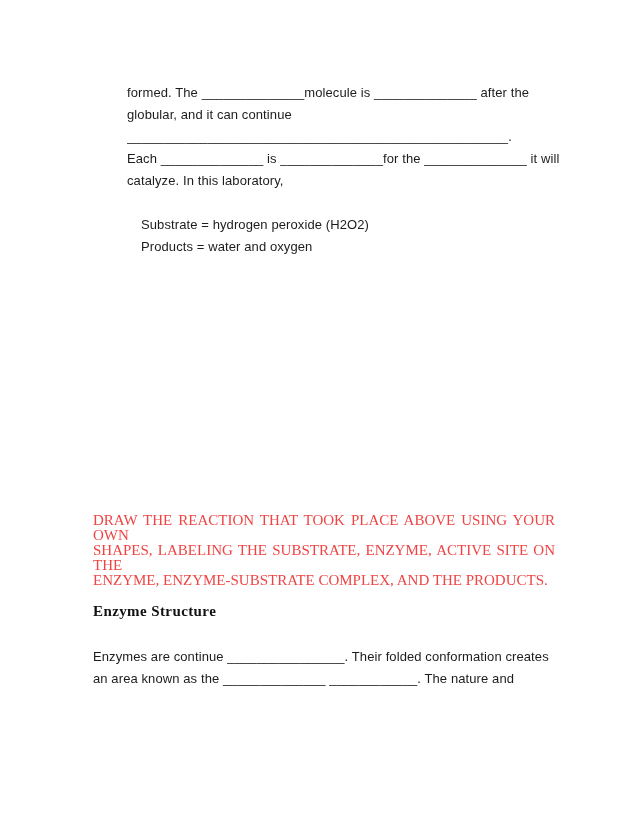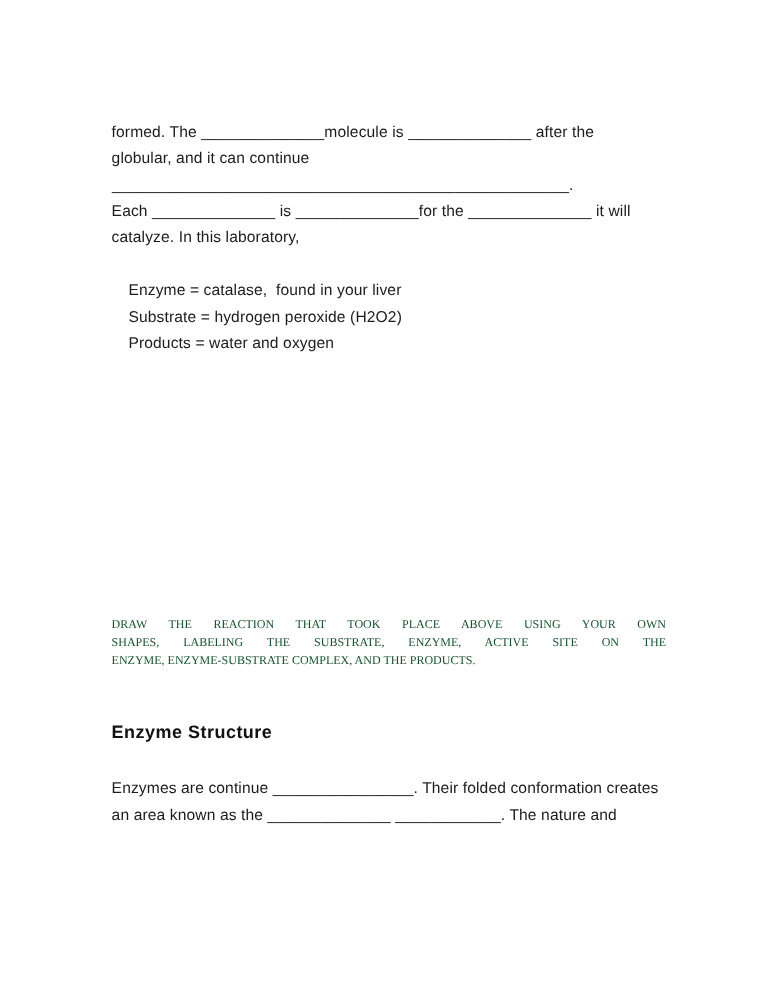--- a/index.html
+++ b/index.html
@@ -30,54 +30,53 @@
   .blank-row {
     overflow: hidden;
     max-height: 22px;
   }
   .lab-list {
     margin-top: 22px;
     padding-left: 14px;
   }
   .draw-para {
     font-family: "Liberation Serif", serif;
-    font-size: 10px;
+    font-size: 15px;
     line-height: 15px;
-    color: #14532d;
+    color: #ef4444;
   }
   .draw-line-justify {
     text-align: justify;
     text-align-last: justify;
   }
   .heading {
-    font-family: Liberation Sans, sans-serif;
+    font-family: Liberation Serif, serif;
     font-weight: bold;
     font-size: 15px;
     line-height: 20px;
     letter-spacing: 0.4px;
     color: #111111;
   }
   .structure-para .line {
     line-height: 22px;
   }
 </style>
 </head>
 <body>
 
 <div class="page">
 
-  <div class="block" style="top: 99px;">
+  <div class="block" style="top: 82px; margin-left: 34px;">
     <div class="line">formed. The ______________molecule is ______________ after the</div>
     <div class="line">globular, and it can continue</div>
     <div class="line blank-row">____________________________________________________.</div>
     <div class="line">Each ______________ is ______________for the ______________ it will</div>
     <div class="line">catalyze. In this laboratory,</div>
 
     <div class="lab-list">
-      <div class="line">Enzyme = catalase,  found in your liver</div>
       <div class="line">Substrate = hydrogen peroxide (H2O2)</div>
       <div class="line">Products = water and oxygen</div>
     </div>
   </div>
 
   <div class="block draw-para" style="top: 513px;">
     <div class="draw-line-justify">DRAW THE REACTION THAT TOOK PLACE ABOVE USING YOUR OWN</div>
     <div class="draw-line-justify">SHAPES, LABELING THE SUBSTRATE, ENZYME, ACTIVE SITE ON THE</div>
     <div>ENZYME, ENZYME-SUBSTRATE COMPLEX, AND THE PRODUCTS.</div>
   </div>

